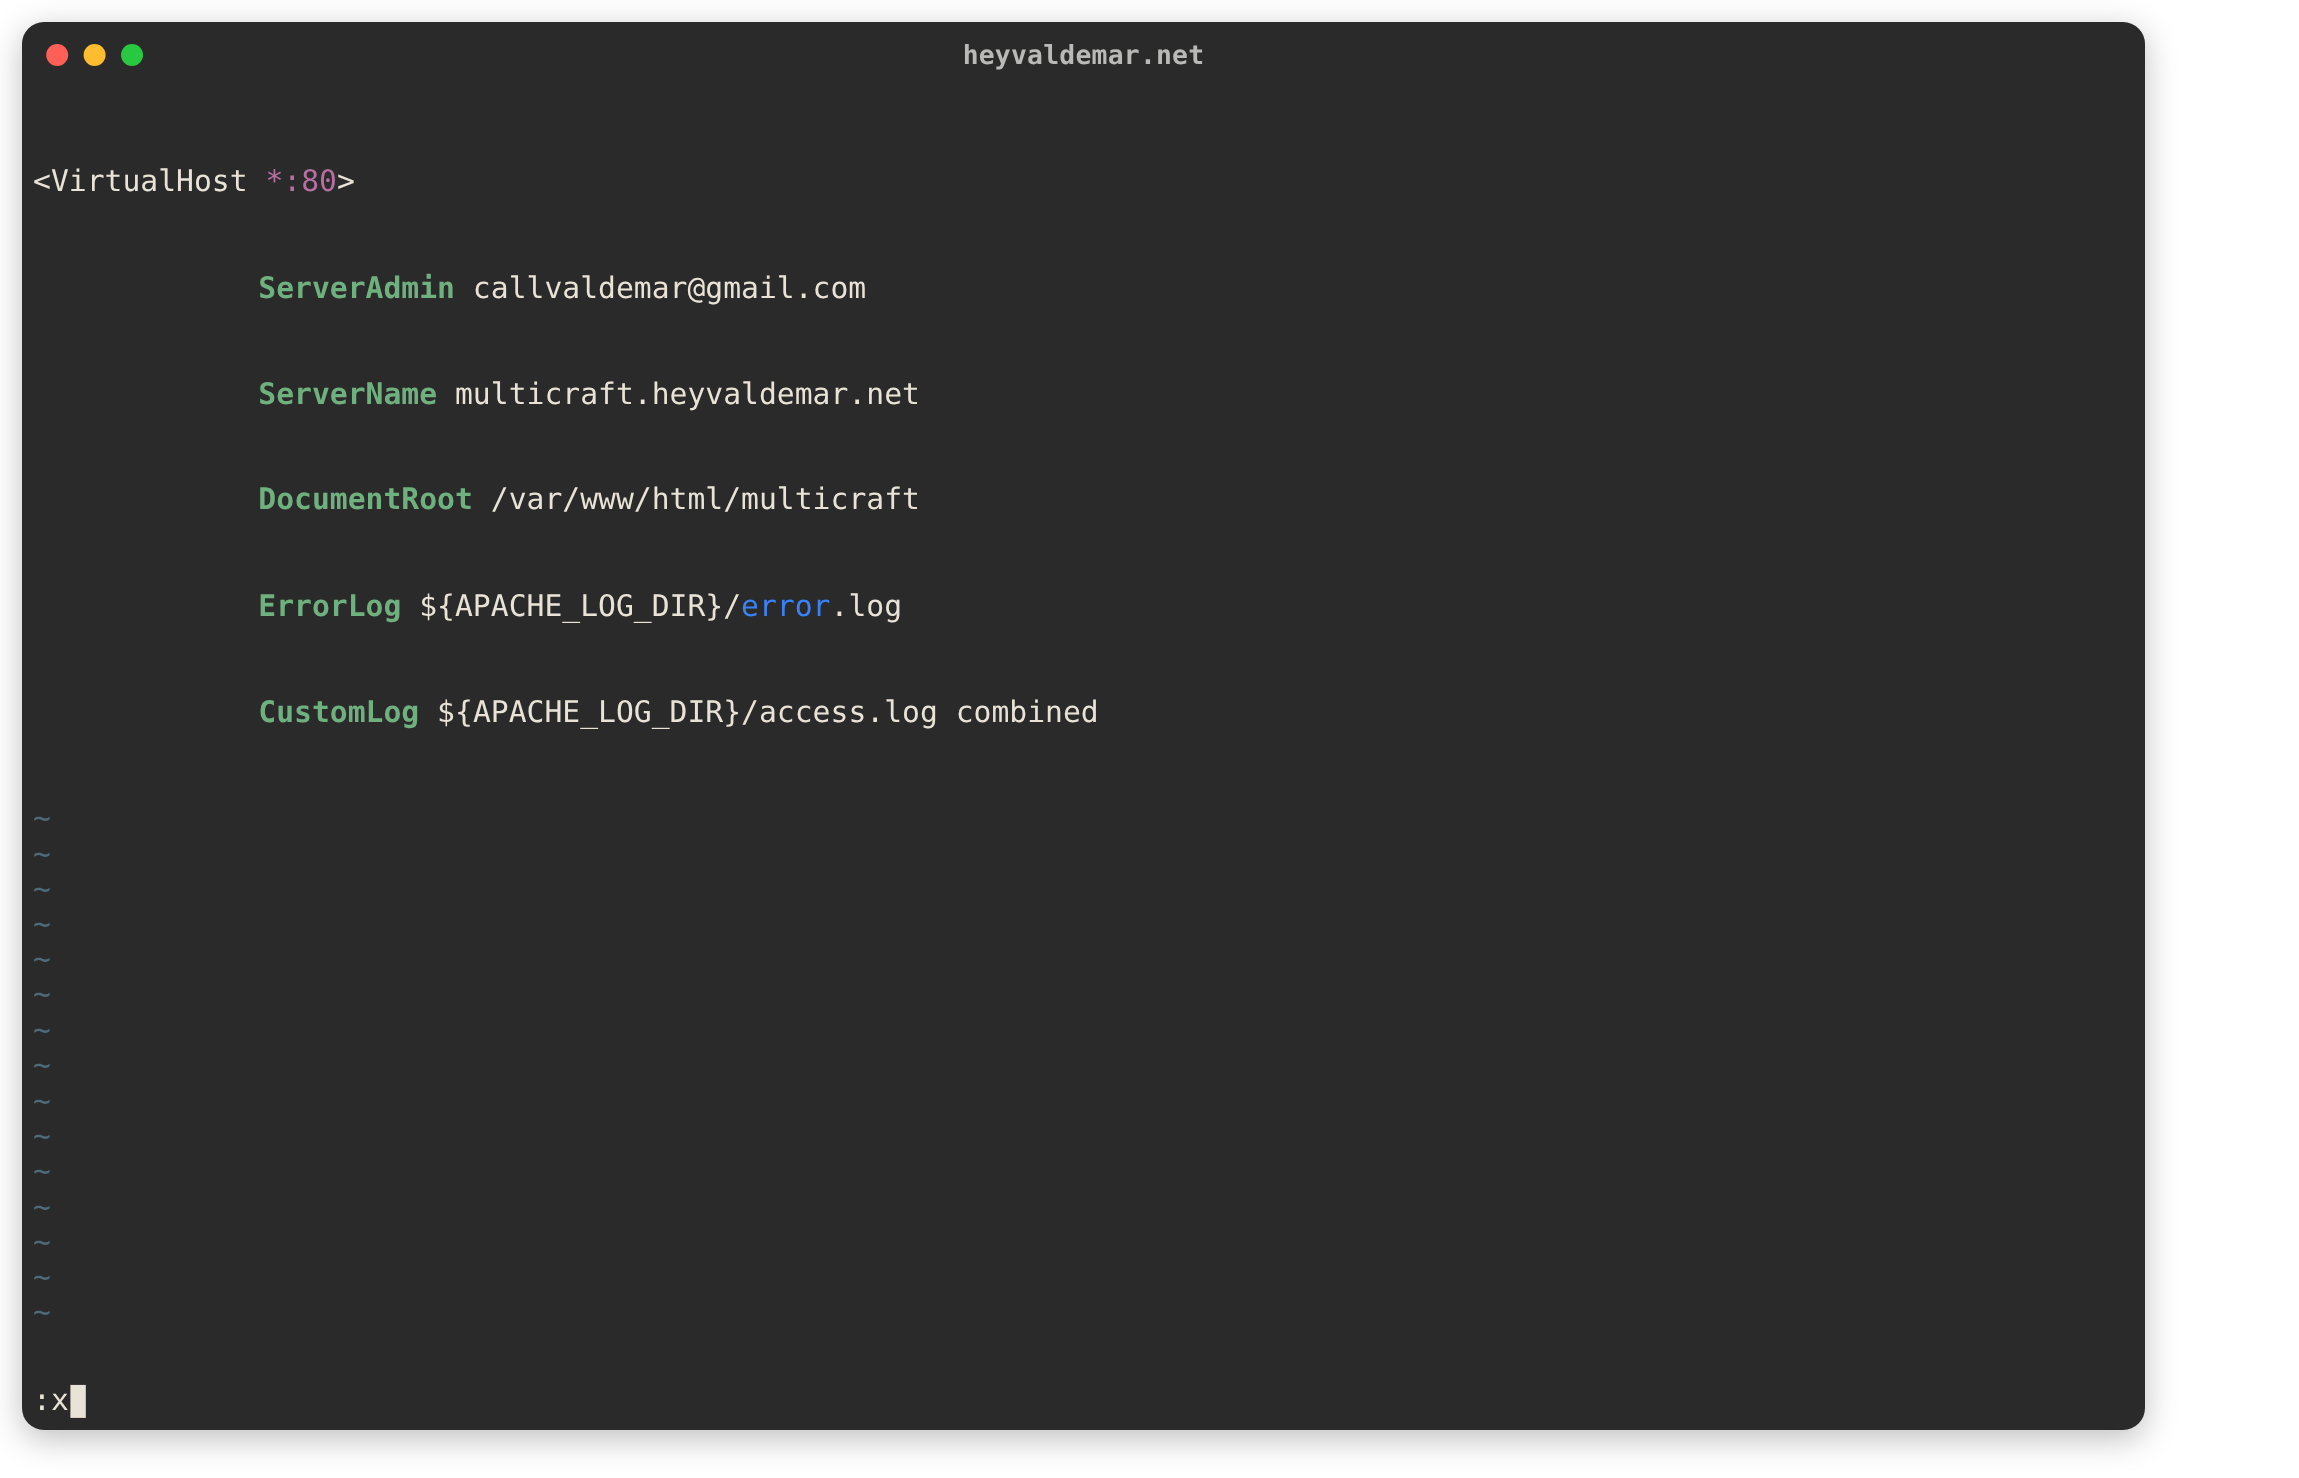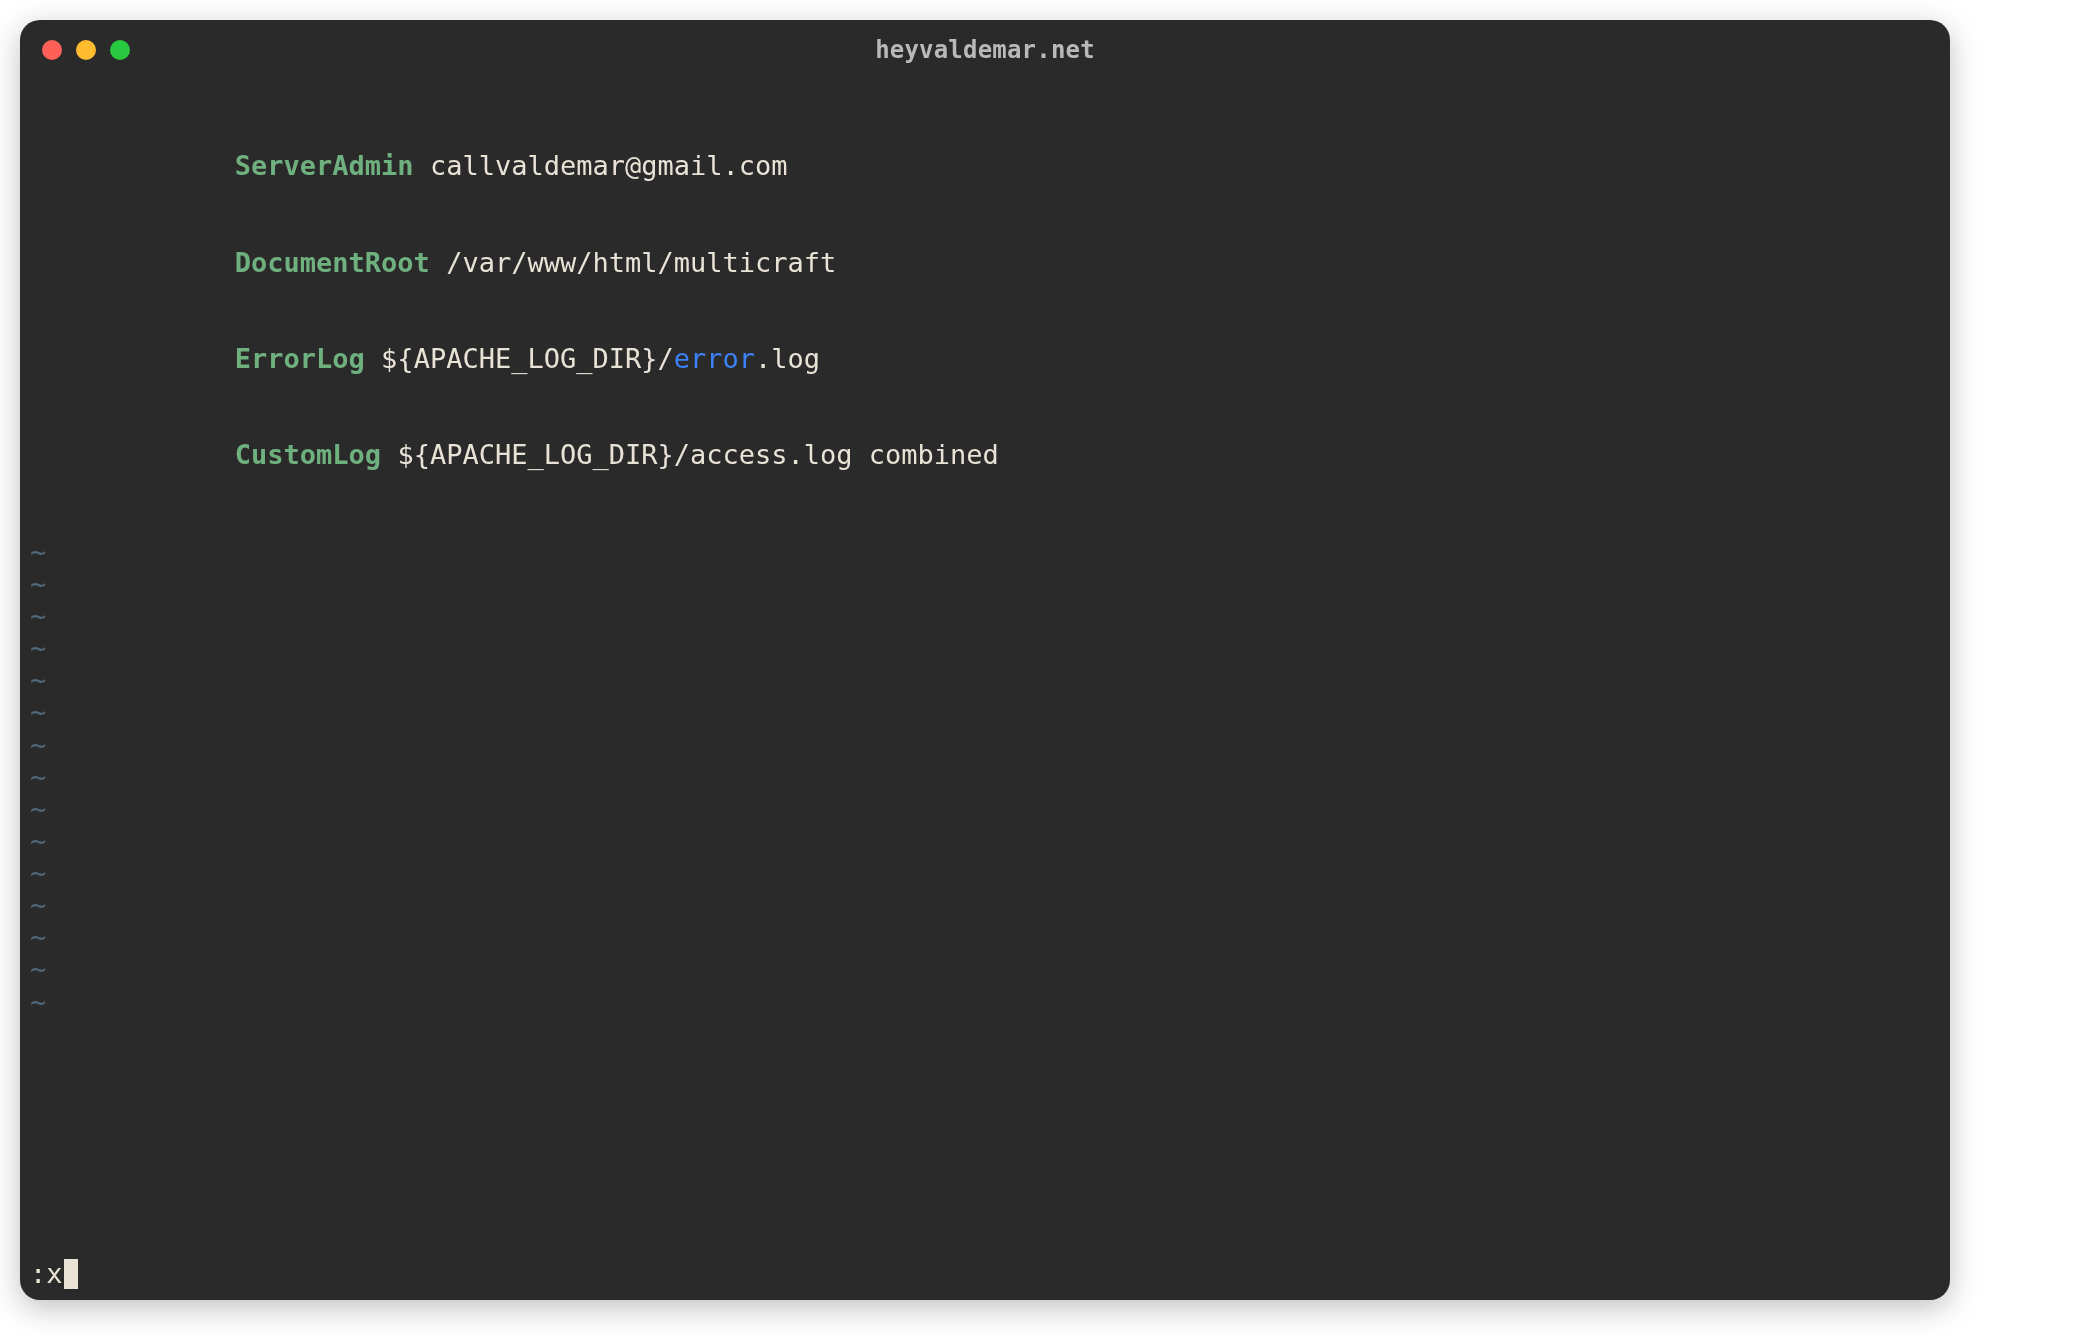--- a/index.html
+++ b/index.html
@@ -111,21 +111,23 @@
     <div class="titlebar">
       <div class="traffic-lights">
         <span class="tl red"></span>
         <span class="tl yellow"></span>
         <span class="tl green"></span>
       </div>
       <div class="title">heyvaldemar.net</div>
     </div>
 
     <div class="editor">
+      <span class="line"><span class="c-open-lt">&lt;</span><span class="c-tag">VirtualHost</span><span class="c-star"> *:80</span><span class="c-ang">&gt;</span></span>
       <span class="line"><span class="indent"> </span><span class="c-dir">ServerAdmin</span><span class="c-val"> callvaldemar@gmail.com</span></span>
+      <span class="line"><span class="indent"> </span><span class="c-dir">ServerName</span><span class="c-val"> multicraft.heyvaldemar.net</span></span>
       <span class="line"><span class="indent"> </span><span class="c-dir">DocumentRoot</span><span class="c-val"> /var/www/html/multicraft</span></span>
       <span class="line"><span class="indent"> </span><span class="c-dir">ErrorLog</span><span class="c-var"> ${APACHE_LOG_DIR}/</span><span class="c-err">error</span><span class="c-val">.log</span></span>
       <span class="line"><span class="indent"> </span><span class="c-dir">CustomLog</span><span class="c-val"> ${APACHE_LOG_DIR}/access.log combined</span></span>
       <div class="tildes-fill" id="tildes-fill"><span class="line tilde">~</span><span class="line tilde">~</span><span class="line tilde">~</span><span class="line tilde">~</span><span class="line tilde">~</span><span class="line tilde">~</span><span class="line tilde">~</span><span class="line tilde">~</span><span class="line tilde">~</span><span class="line tilde">~</span><span class="line tilde">~</span><span class="line tilde">~</span><span class="line tilde">~</span><span class="line tilde">~</span><span class="line tilde">~</span></div>
 
       <div class="cmdline">
         <span>:</span><span>x</span><span class="cursor"></span>
       </div>
     </div>
 

